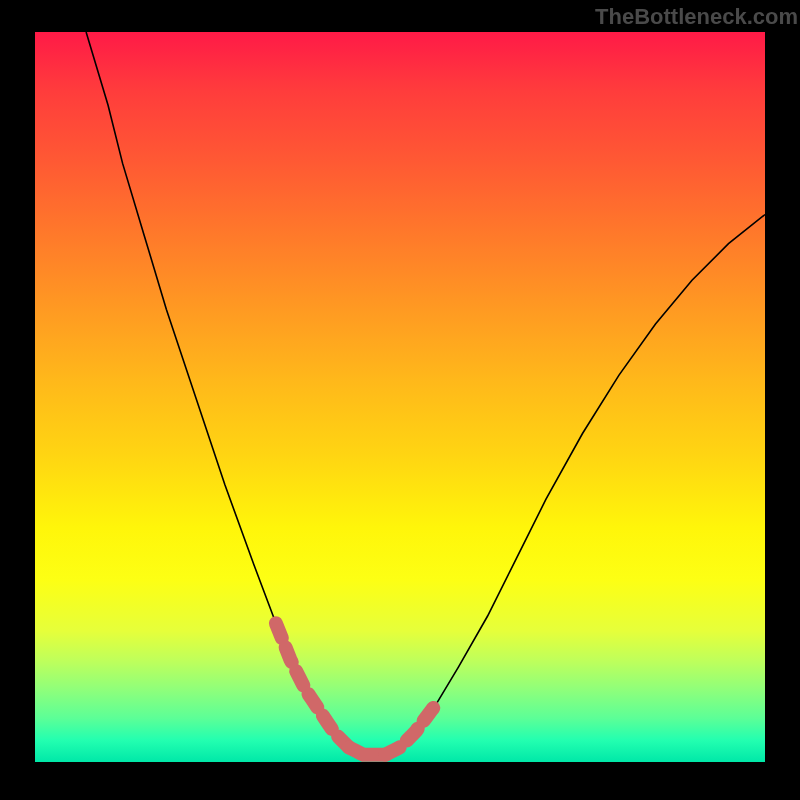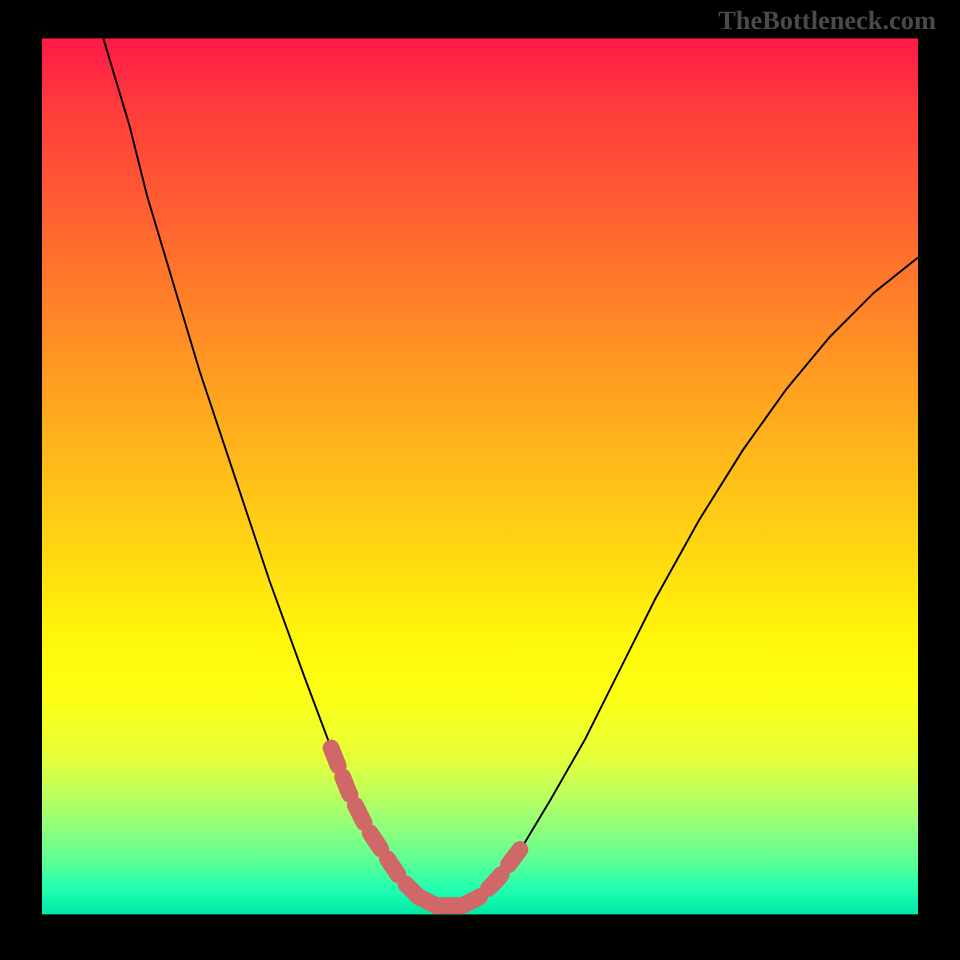--- a/index.html
+++ b/index.html
@@ -7,26 +7,25 @@
     width: 800px;
     height: 800px;
     background: #000;
     position: relative;
     font-family: Arial, sans-serif;
     overflow: hidden;
   }
   .watermark {
     position: absolute;
     top: 4px;
-    right: 20px;
+    right: 2px;
     color: #4a4a4a;
     font-size: 22px;
     font-weight: bold;
     z-index: 10;
-    font-family: Liberation Serif, serif;
   }
   .plot-area {
     position: absolute;
     left: 35px;
     top: 32px;
     width: 730px;
     height: 730px;
     background: linear-gradient(to bottom,
       #ff1a47 0%,
       #ff3c3c 8%,

